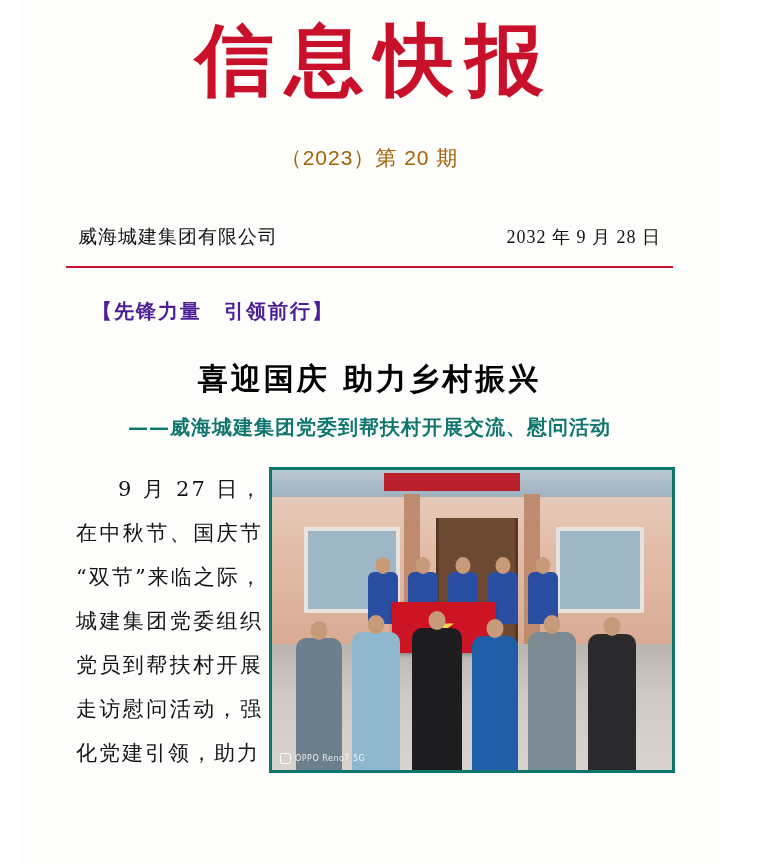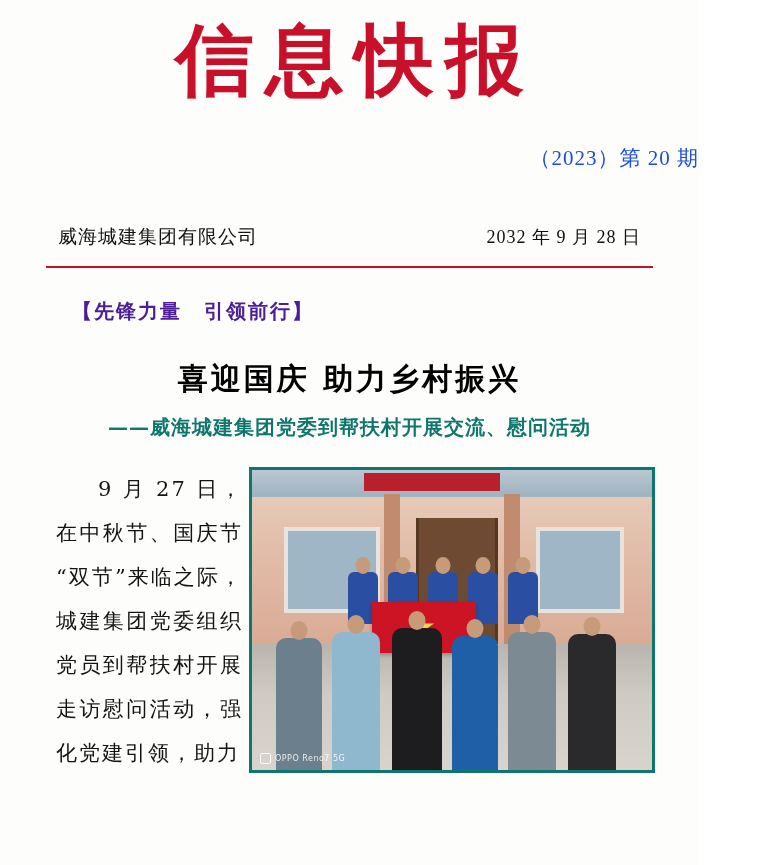--- a/index.html
+++ b/index.html
@@ -15,46 +15,47 @@
     font-family: "Liberation Serif", "DejaVu Serif", serif;
     color: #111111;
     overflow: hidden;
   }
 
   .page {
     position: relative;
     width: 699px;
     height: 865px;
     background: #fdfdfb;
+    margin-left: 20px;
   }
 
   
   .masthead {
     text-align: center;
     padding-top: 18px;
   }
   .masthead-title {
     font-family: "DejaVu Serif", "Liberation Serif", serif;
     font-size: 78px;
     line-height: 1.08;
     font-weight: 700;
     color: #c9102a;
     letter-spacing: 12px;
     text-indent: 12px;
     margin: 0;
     text-shadow: 0 0 1px rgba(201,16,42,0.35);
   }
 
   .issue-line {
-    text-align: right;
+    text-align: center;
     margin-top: 42px;
     font-size: 21px;
     letter-spacing: 1px;
-    color: #1d4ed8;
-    font-family: Liberation Serif, serif;
+    color: #a16207;
+    font-family: Liberation Sans, sans-serif;
   }
 
   
   .pub-row {
     margin: 52px 58px 0 58px;
     display: flex;
     align-items: baseline;
     justify-content: space-between;
     font-size: 19px;
     color: #111;

